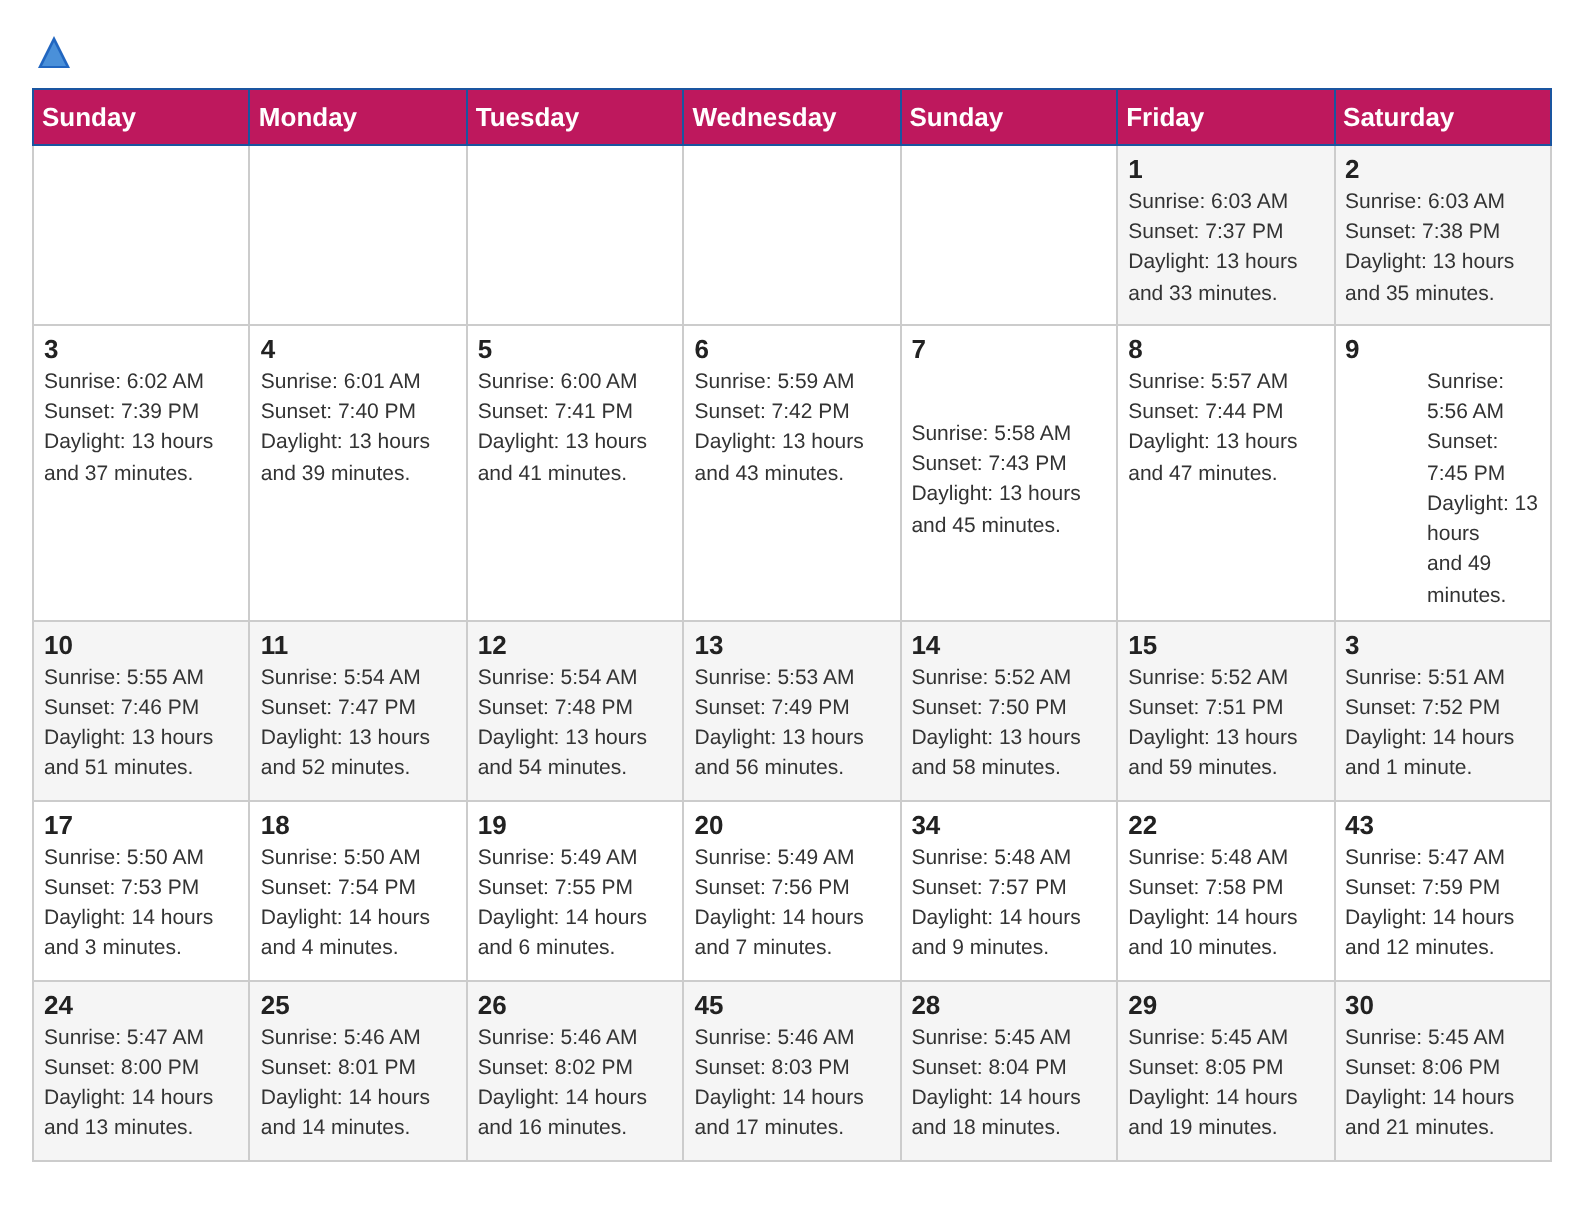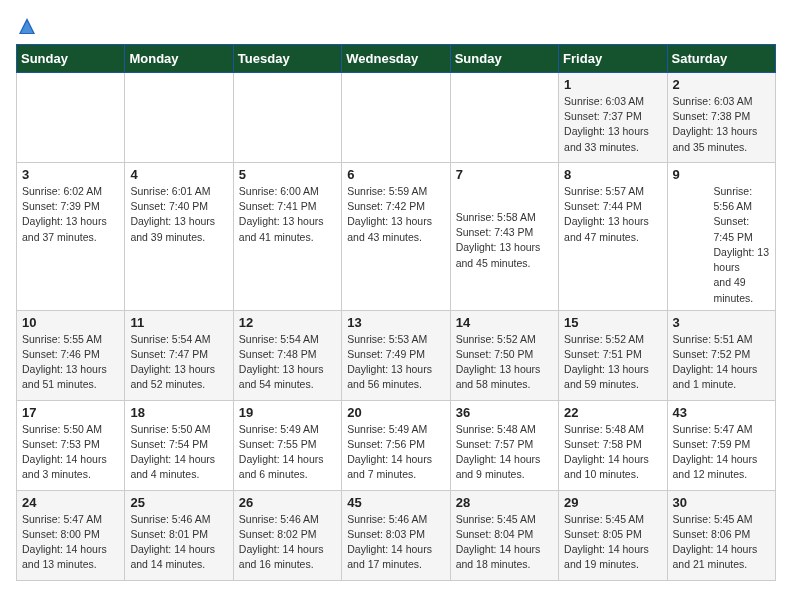--- a/index.html
+++ b/index.html
@@ -32,21 +32,21 @@
     .location-title {
       font-size: 16px;
       color: #555;
     }
     table {
       width: 100%;
       border-collapse: collapse;
       table-layout: fixed;
     }
     thead th {
-      background-color: #14532d;
+      background-color: #be185d;
       color: #fff;
       font-size: 13px;
       font-weight: bold;
       padding: 6px 4px;
       text-align: left;
       border: 1px solid #1a55a0;
     }
     tbody td {
       border: 1px solid #ccc;
       vertical-align: top;
@@ -253,21 +253,21 @@
 and 6 minutes.</div>
         </td>
         <td>
           <span class="day-num">20</span>
           <div class="day-info" style="white-space: pre-line;">Sunrise: 5:49 AM
 Sunset: 7:56 PM
 Daylight: 14 hours
 and 7 minutes.</div>
         </td>
         <td>
-          <span class="day-num">36</span>
+          <span class="day-num">34</span>
           <div class="day-info" style="white-space: pre-line;">Sunrise: 5:48 AM
 Sunset: 7:57 PM
 Daylight: 14 hours
 and 9 minutes.</div>
         </td>
         <td>
           <span class="day-num">22</span>
           <div class="day-info" style="white-space: pre-line;">Sunrise: 5:48 AM
 Sunset: 7:58 PM
 Daylight: 14 hours

